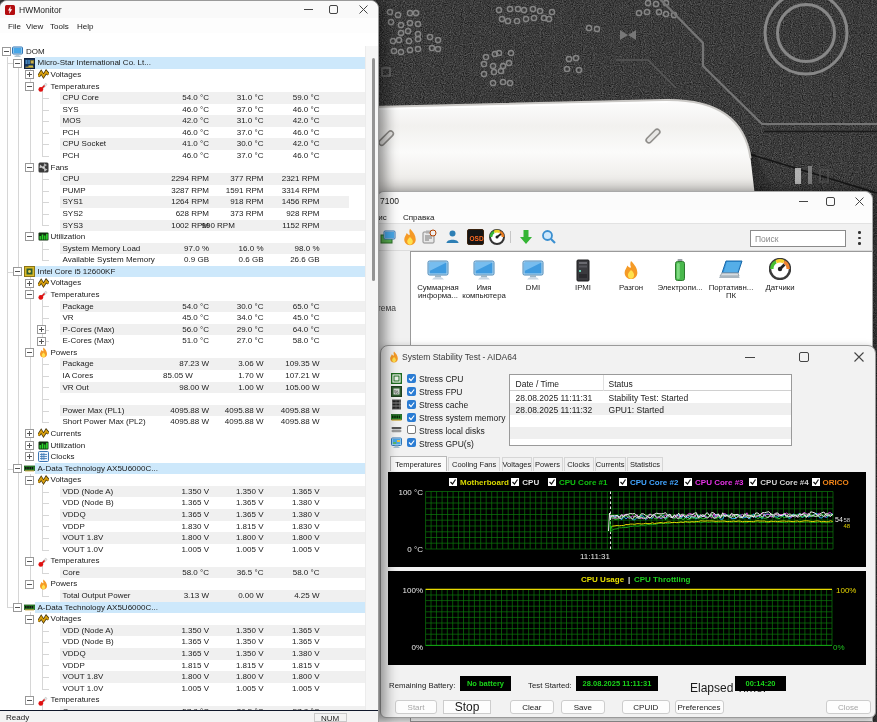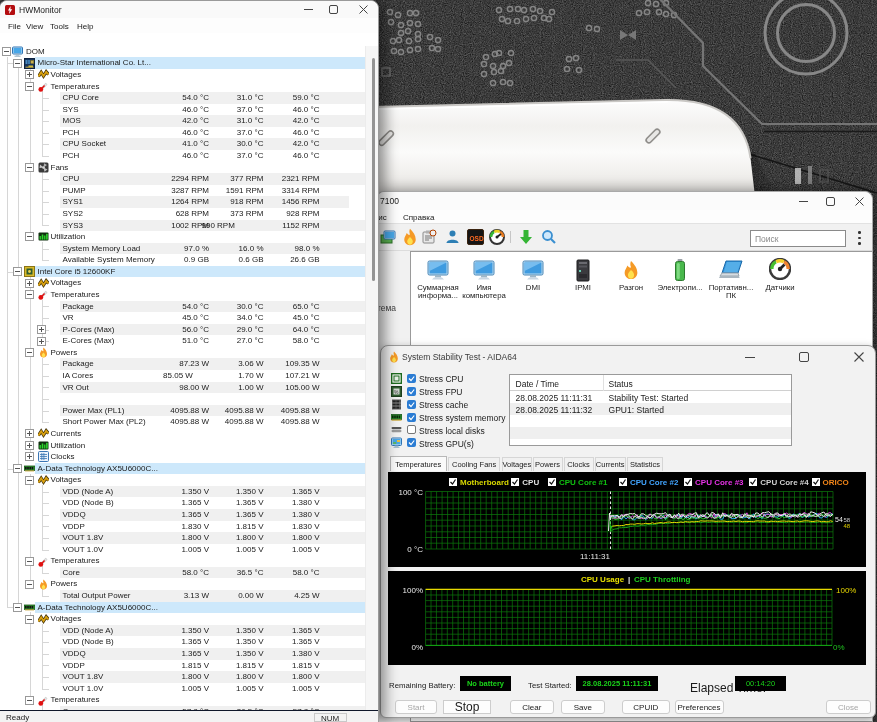--- a/index.html
+++ b/index.html
@@ -383,21 +383,21 @@
   <span class="abs" style="left:5px;top:240px;width:37px;text-align:right;color:#e8e8e8;font-size:8px">100%</span>
   <span class="abs" style="left:455px;top:240px;color:#e8d800;font-size:8px">100%</span>
   <span class="abs" style="left:5px;top:296.5px;width:37px;text-align:right;color:#e8e8e8;font-size:8px">0%</span>
   <span class="abs" style="left:452px;top:296.5px;color:#20c020;font-size:8px">0%</span>
 
   <div class="abs" style="left:8px;top:334.5px;white-space:nowrap;font-size:7.8px">Remaining Battery:</div>
   <div class="abs" style="left:79px;top:330px;width:51px;height:15px;background:#000;color:#1ad41a;text-align:center;line-height:15px;font-size:7.5px;font-weight:bold">No battery</div>
   <div class="abs" style="left:147px;top:334.5px;font-size:7.8px">Test Started:</div>
   <div class="abs" style="left:195px;top:330px;width:82px;height:15px;background:#000;color:#1ad41a;text-align:center;line-height:15px;font-size:7.5px;font-weight:bold">28.08.2025 11:11:31</div>
   <div class="abs" style="left:309px;top:334.5px;font-size:12px">Elapsed Time:</div>
-  <div class="abs" style="left:354px;top:330px;width:51px;height:15px;background:#000;color:#1ad41a;text-align:center;line-height:15px;font-size:7.5px;font-weight:normal">00:14:20</div>
+  <div class="abs" style="left:354px;top:330px;width:51px;height:15px;background:#000;color:#1ad41a;text-align:center;line-height:15px;font-size:7.5px;font-weight:bold">00:14:20</div>
 <div class="abs" style="left:14px;top:353.5px;width:42px;height:14px;background:#fdfdfd;border:1px solid #cdcdcd;border-radius:3px;text-align:center;line-height:13px;color:#a6a6a6;font-size:8px">Start</div>
     <div class="abs" style="left:62px;top:353.5px;width:48px;height:14px;background:#fdfdfd;border:1px solid #cdcdcd;border-radius:0;text-align:center;line-height:13px;color:#1a1a1a;font-size:12px">Stop</div>
     <div class="abs" style="left:129px;top:353.5px;width:43.5px;height:14px;background:#fdfdfd;border:1px solid #cdcdcd;border-radius:3px;text-align:center;line-height:13px;color:#1a1a1a;font-size:8px">Clear</div>
     <div class="abs" style="left:180px;top:353.5px;width:43.5px;height:14px;background:#fdfdfd;border:1px solid #cdcdcd;border-radius:3px;text-align:center;line-height:13px;color:#1a1a1a;font-size:8px">Save</div>
     <div class="abs" style="left:240.8px;top:353.5px;width:48px;height:14px;background:#fdfdfd;border:1px solid #cdcdcd;border-radius:3px;text-align:center;line-height:13px;color:#1a1a1a;font-size:8px">CPUID</div>
     <div class="abs" style="left:293.5px;top:353.5px;width:49px;height:14px;background:#fdfdfd;border:1px solid #cdcdcd;border-radius:3px;text-align:center;line-height:13px;color:#1a1a1a;font-size:8px">Preferences</div>
     <div class="abs" style="left:444.8px;top:353.5px;width:45px;height:14px;background:#fdfdfd;border:1px solid #cdcdcd;border-radius:3px;text-align:center;line-height:13px;color:#a6a6a6;font-size:8px">Close</div>
   </div>
 <svg class="abs" style="left:0;top:0;pointer-events:none" width="877" height="722" viewBox="0 0 877 722">
 <path d="M425.6 491.5 V549 M431.1 491.5 V549 M436.6 491.5 V549 M442.1 491.5 V549 M447.6 491.5 V549 M453.1 491.5 V549 M458.6 491.5 V549 M464.1 491.5 V549 M469.6 491.5 V549 M475.1 491.5 V549 M480.7 491.5 V549 M486.2 491.5 V549 M491.7 491.5 V549 M497.2 491.5 V549 M502.7 491.5 V549 M508.2 491.5 V549 M513.7 491.5 V549 M519.2 491.5 V549 M524.7 491.5 V549 M530.2 491.5 V549 M535.7 491.5 V549 M541.2 491.5 V549 M546.7 491.5 V549 M552.2 491.5 V549 M557.7 491.5 V549 M563.2 491.5 V549 M568.7 491.5 V549 M574.2 491.5 V549 M579.8 491.5 V549 M585.3 491.5 V549 M590.8 491.5 V549 M596.3 491.5 V549 M601.8 491.5 V549 M607.3 491.5 V549 M612.8 491.5 V549 M618.3 491.5 V549 M623.8 491.5 V549 M629.3 491.5 V549 M634.8 491.5 V549 M640.3 491.5 V549 M645.8 491.5 V549 M651.3 491.5 V549 M656.8 491.5 V549 M662.3 491.5 V549 M667.8 491.5 V549 M673.3 491.5 V549 M678.8 491.5 V549 M684.4 491.5 V549 M689.9 491.5 V549 M695.4 491.5 V549 M700.9 491.5 V549 M706.4 491.5 V549 M711.9 491.5 V549 M717.4 491.5 V549 M722.9 491.5 V549 M728.4 491.5 V549 M733.9 491.5 V549 M739.4 491.5 V549 M744.9 491.5 V549 M750.4 491.5 V549 M755.9 491.5 V549 M761.4 491.5 V549 M766.9 491.5 V549 M772.4 491.5 V549 M777.9 491.5 V549 M783.5 491.5 V549 M789.0 491.5 V549 M794.5 491.5 V549 M800.0 491.5 V549 M805.5 491.5 V549 M811.0 491.5 V549 M816.5 491.5 V549 M822.0 491.5 V549 M827.5 491.5 V549 M833.0 491.5 V549 M425.6 491.5 H833 M425.6 497.2 H833 M425.6 503.0 H833 M425.6 508.8 H833 M425.6 514.5 H833 M425.6 520.2 H833 M425.6 526.0 H833 M425.6 531.8 H833 M425.6 537.5 H833 M425.6 543.2 H833 M425.6 549.0 H833" stroke="#0c7a0c" stroke-width="0.7" fill="none"></path>

